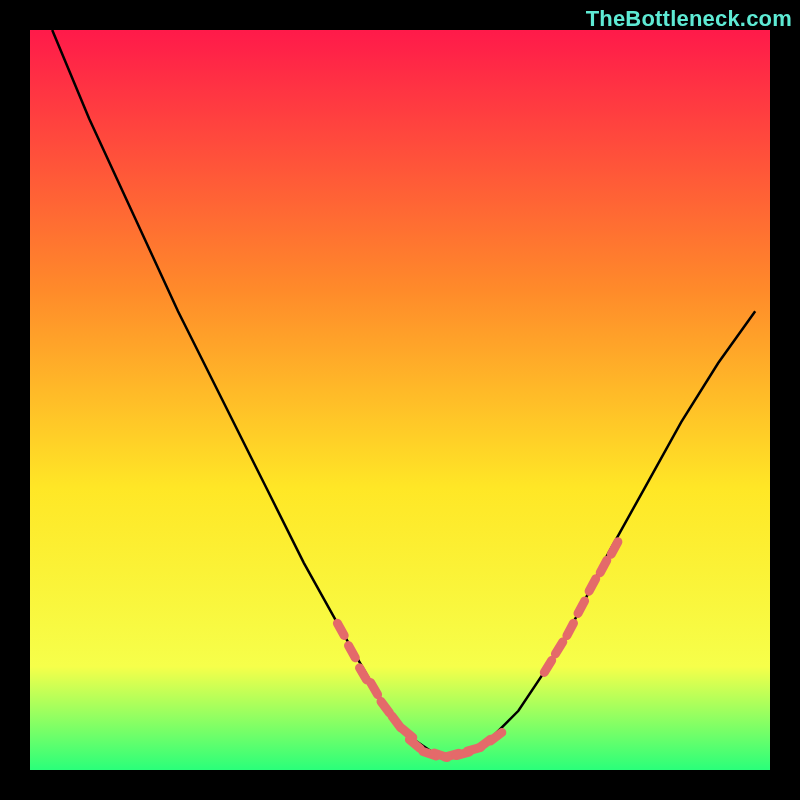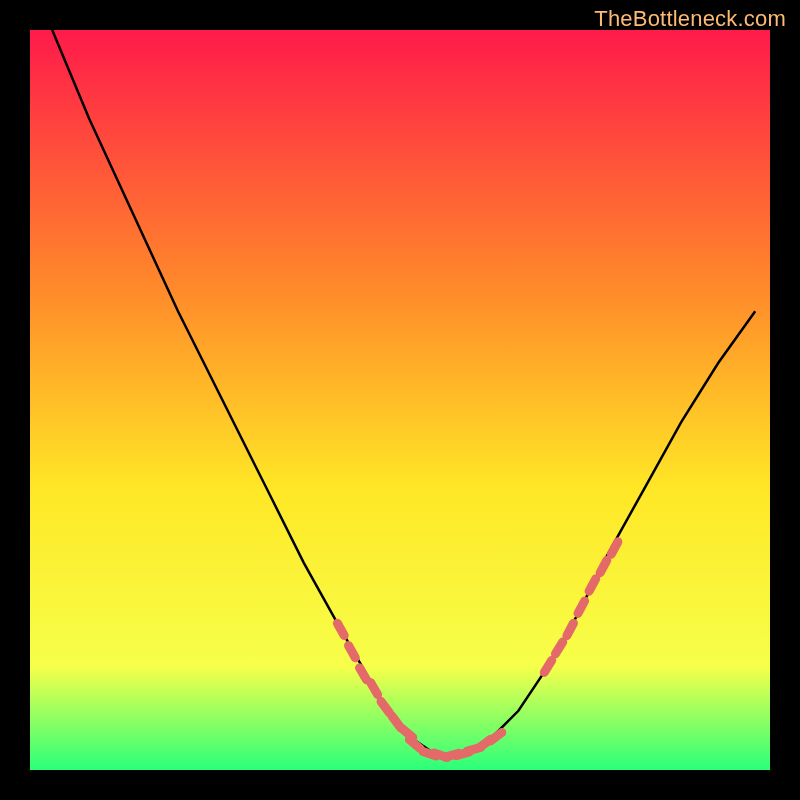--- a/index.html
+++ b/index.html
@@ -14,25 +14,25 @@
     position: absolute;
     left: 30px;
     top: 30px;
     width: 740px;
     height: 740px;
     box-sizing: border-box;
   }
   .watermark {
     position: absolute;
     top: 6px;
-    right: 14px;
+    right: 8px;
     font-family: Arial, Helvetica, sans-serif;
     font-size: 22px;
-    color: #fdba74;
-    font-weight: 400;
+    color: #5eead4;
+    font-weight: 700;
     letter-spacing: 0.2px;
   }
   svg {
     display: block;
   }
 </style>
 </head>
 <body>
 
 <div class="watermark">TheBottleneck.com</div>

